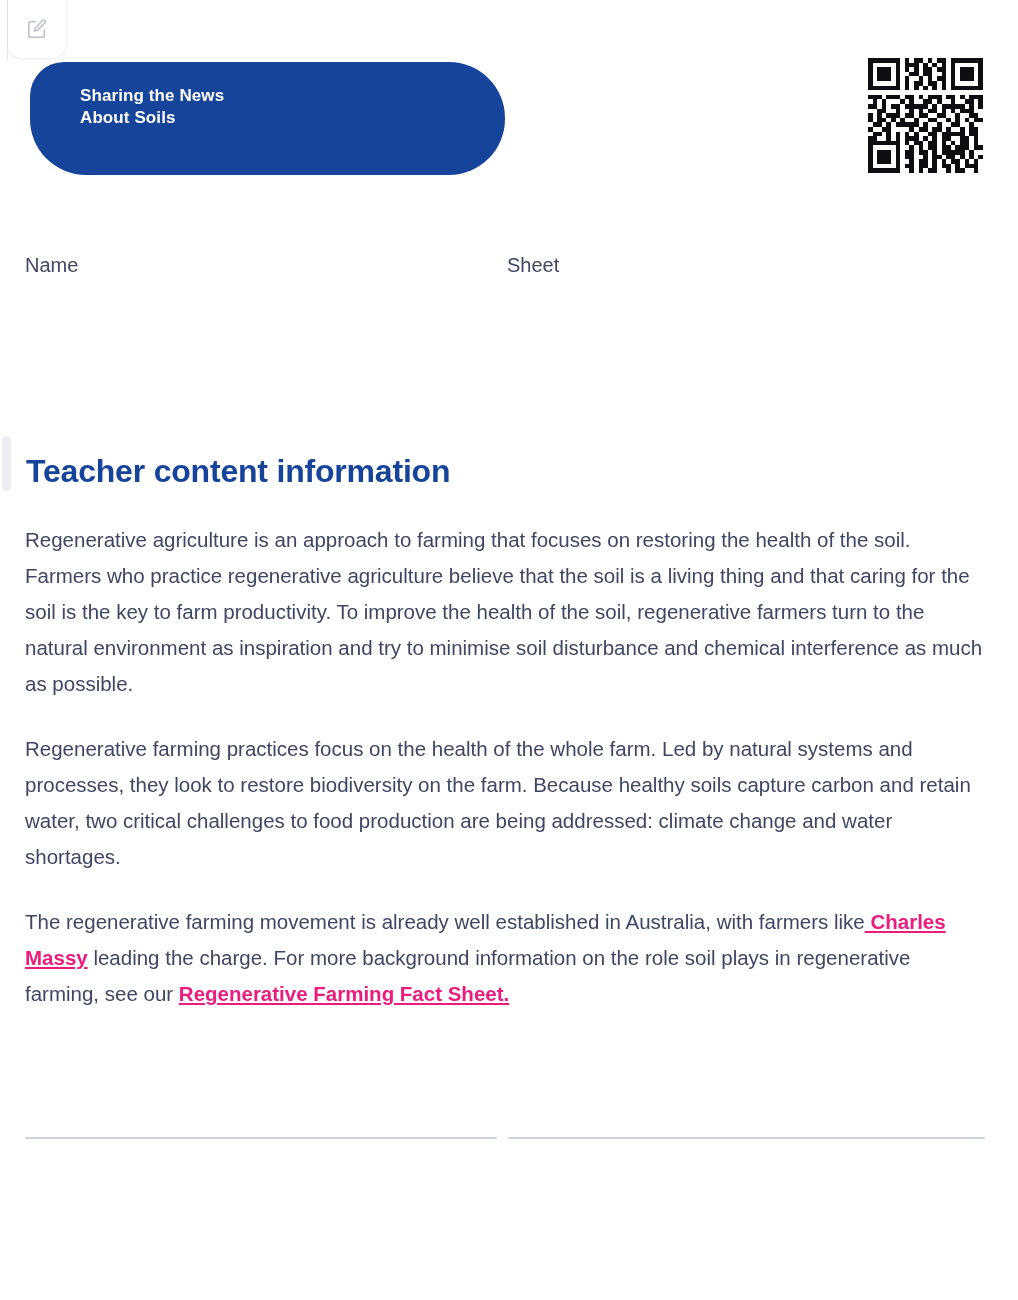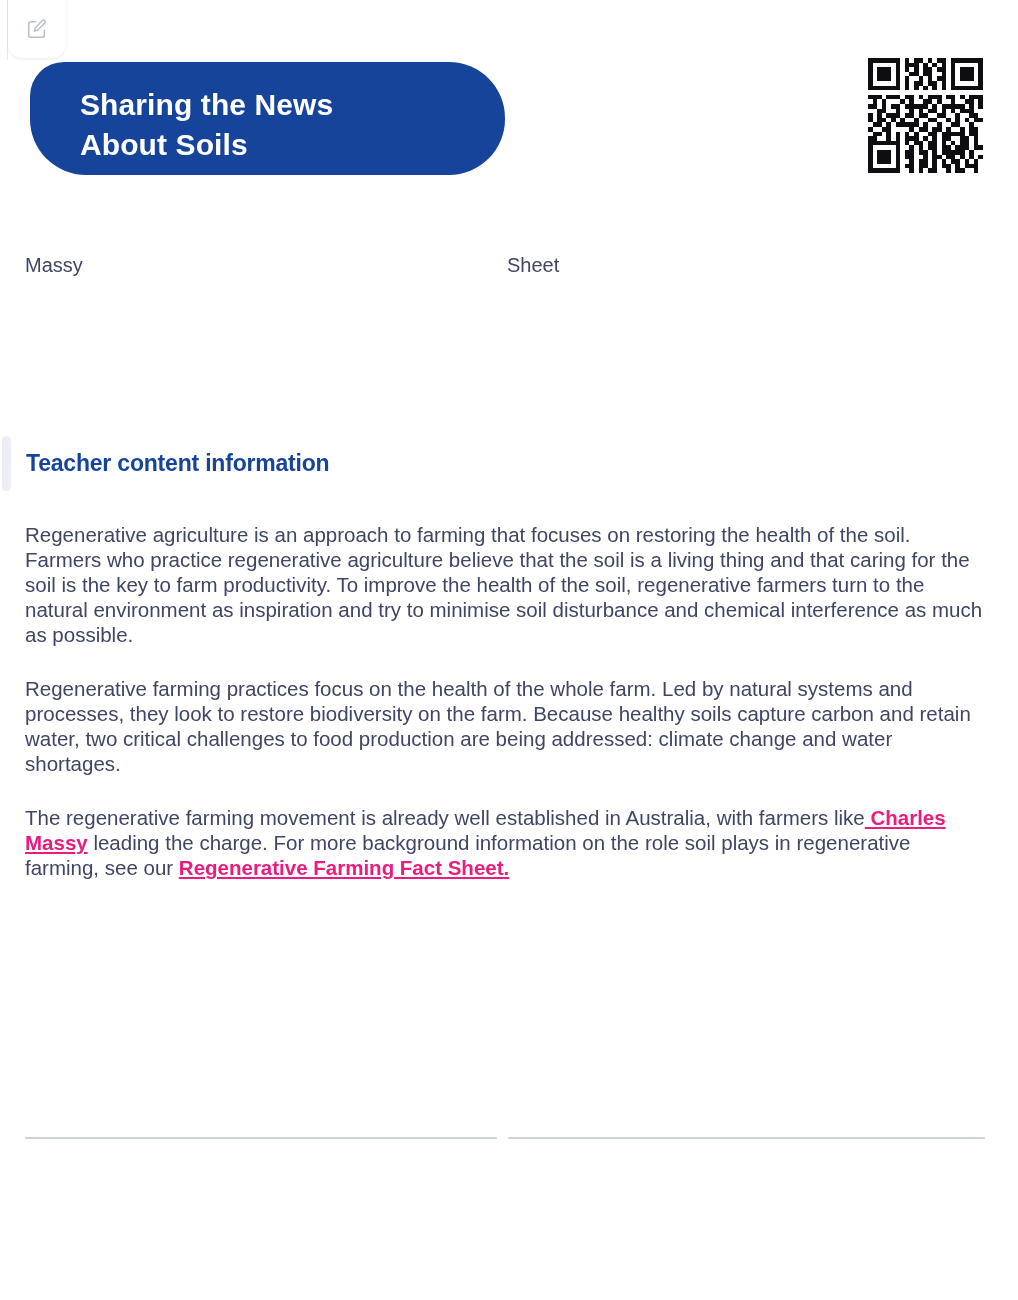--- a/index.html
+++ b/index.html
@@ -46,21 +46,21 @@
     background: #16449a;
     border-radius: 56px 56px 56px 56px;
     border-top-left-radius: 34px;
     z-index: 4;
   }
   #banner-title {
     position: absolute;
     left: 50px; top: 23px;
     width: 400px;
     color: #ffffff;
-    font-size: 30px;
+    font-size: 17px;
     font-weight: 700;
     line-height: 1.32;
     letter-spacing: .1px;
     white-space: pre-line;
   }
 
   
   #qr {
     position: absolute;
     left: 868px; top: 58px;
@@ -94,37 +94,37 @@
   }
   #heading-bar {
     position: absolute;
     left: 2px; top: 0;
     width: 9px; height: 55px;
     background: #eceef3;
     border-radius: 5px;
   }
   #heading-text {
     position: absolute;
-    left: 26px; top: 2px;
+    left: 26px; top: 10px;
     color: #16449a;
-    font-size: 23px;
+    font-size: 32px;
     font-weight: 700;
     letter-spacing: -.2px;
     line-height: 50px;
     white-space: nowrap;
   }
 
   
   #body-copy {
     position: absolute;
     left: 25px; top: 522px;
     width: 960px;
     color: #3f4663;
     font-size: 20.5px;
-    line-height: 25px;
+    line-height: 36px;
   }
   #body-copy p { margin: 0 0 29px 0; }
   #body-copy p:last-child { margin-bottom: 16px; }
   .lnk {
     color: #ec1c7d;
     font-weight: 700;
     text-decoration: underline;
     text-underline-offset: 2px;
     cursor: pointer;
   }
@@ -333,21 +333,21 @@
         <rect x="11" y="24" width="1" height="1"></rect>
       <rect x="13" y="24" width="2" height="1"></rect>
         <rect x="17" y="24" width="1" height="1"></rect>
       <rect x="19" y="24" width="2" height="1"></rect>
         <rect x="23" y="24" width="1" height="1"></rect>
     </g>
   </svg>
 </div>
 
 <div id="field-row">
-  <span class="field-label" id="label-name">Massy</span>
+  <span class="field-label" id="label-name">Name</span>
   <span class="field-label" id="label-class">Sheet</span>
 </div>
 
 <div id="heading-wrap">
   <span id="heading-bar"></span>
   <span id="heading-text">Teacher content information</span>
 </div>
 
 <div id="body-copy">
   <p>Regenerative agriculture is an approach to farming that focuses on restoring the health of the soil. Farmers who practice regenerative agriculture believe that the soil is a living thing and that caring for the soil is the key to farm productivity. To improve the health of the soil, regenerative farmers turn to the natural environment as inspiration and try to minimise soil disturbance and chemical interference as much as possible.</p>

